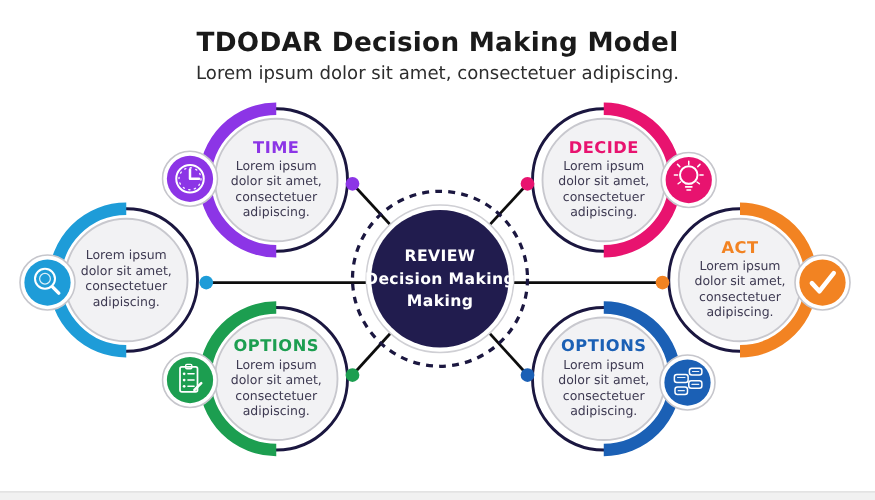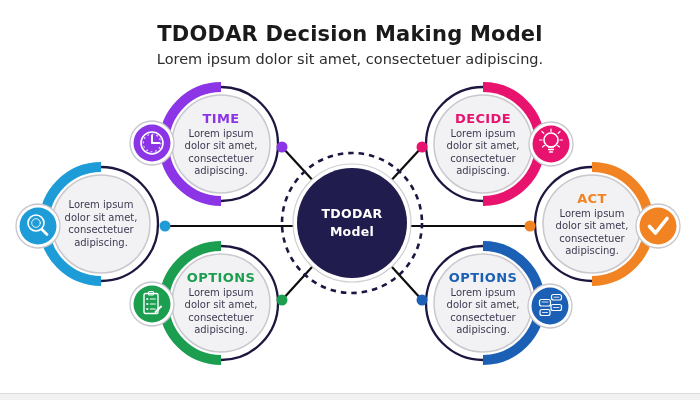--- a/index.html
+++ b/index.html
@@ -179,22 +179,23 @@
     <circle class="dot-review" cx="422" cy="300" r="5.5"></circle>
   </svg>
 
   <div class="hub">
     <svg width="150" height="150">
       <circle class="hub-dashed" cx="75" cy="75" r="70"></circle>
       <circle class="hub-halo" cx="75" cy="75" r="59"></circle>
       <circle class="hub-core" cx="75" cy="75" r="55"></circle>
     </svg>
     <div class="hub-text">
-      <div>TDODAR</div>
-      <div>Model</div>
+      <div>REVIEW</div>
+      <div>Decision Making</div>
+      <div>Making</div>
     </div>
   </div>
 
   <div class="icon-badge node-time" style="left:129px;top:120px;">
     <svg viewBox="0 0 46 46" width="46" height="46">
       <circle class="icon-ring" cx="23" cy="23" r="22"></circle>
       <circle class="icon-bg" cx="23" cy="23" r="18.5"></circle>
       <circle class="glyph" cx="23" cy="23" r="11"></circle>
       <circle class="glyph" cx="23" cy="23" r="8.8" style="stroke-width:1.1;stroke-dasharray:1 3.6;opacity:.9"></circle>
       <path class="glyph" style="stroke-width:2" d="M23,23 V15.5 M23,23 H30.2"></path>

